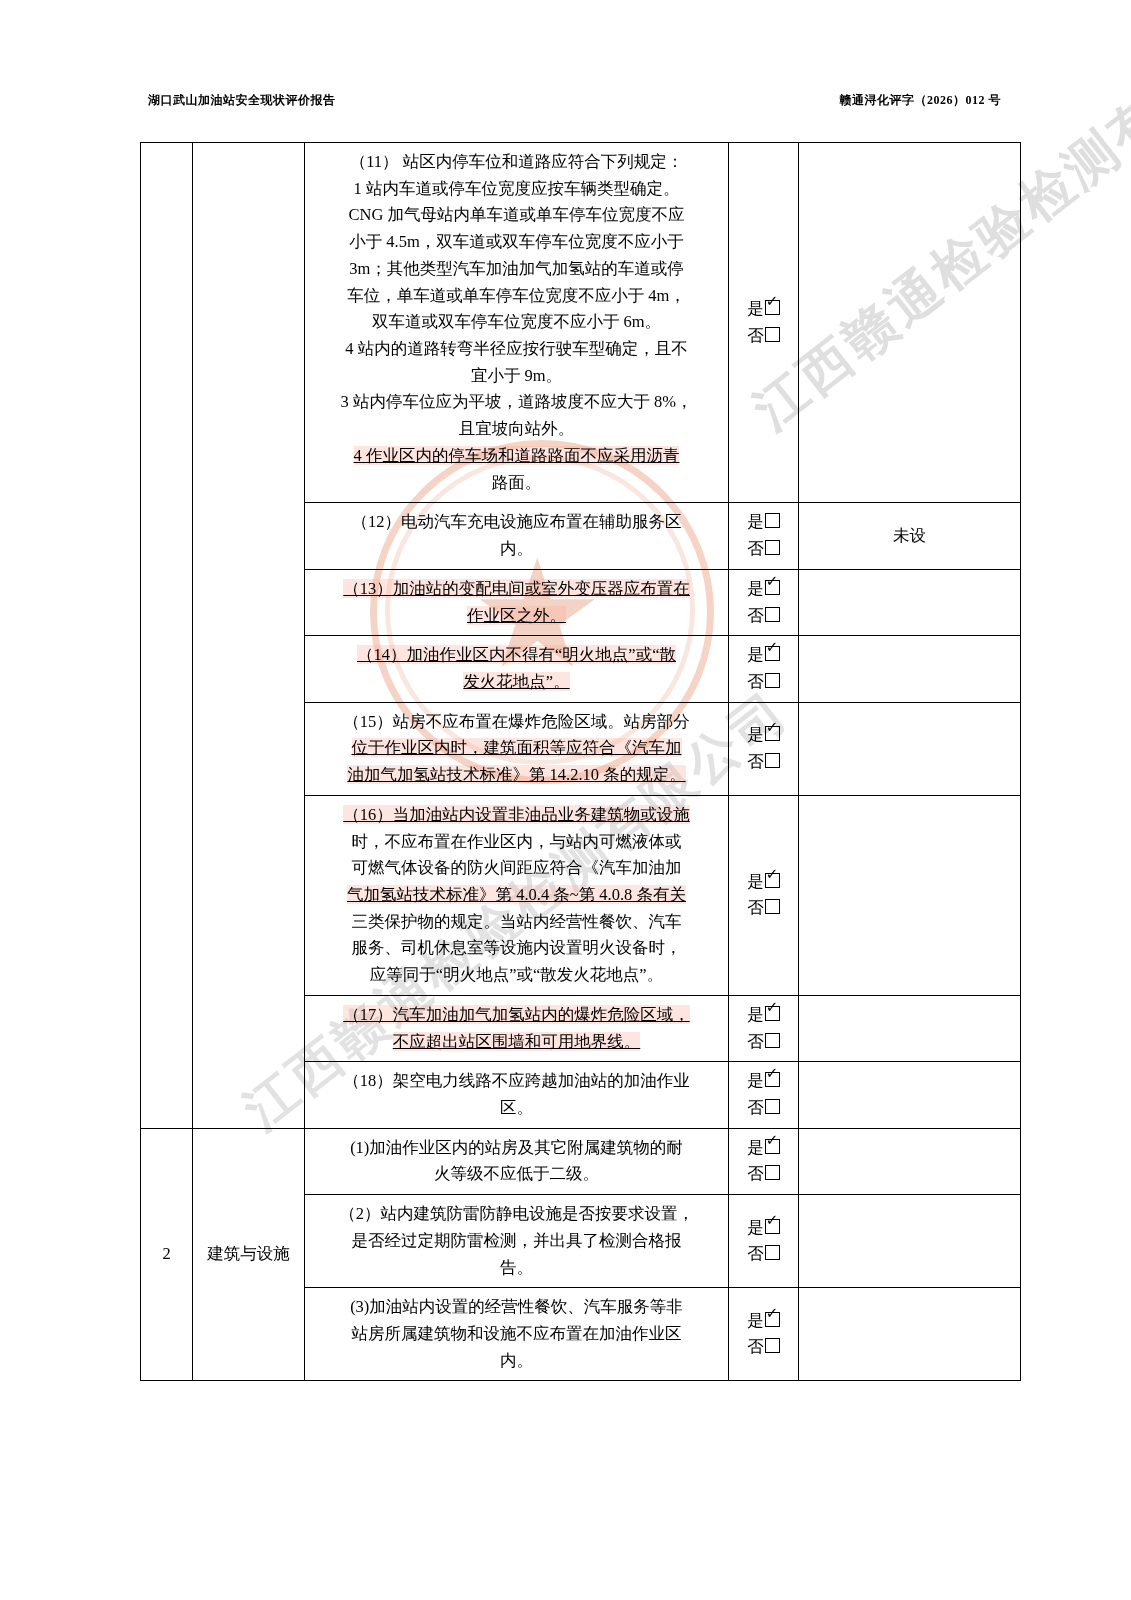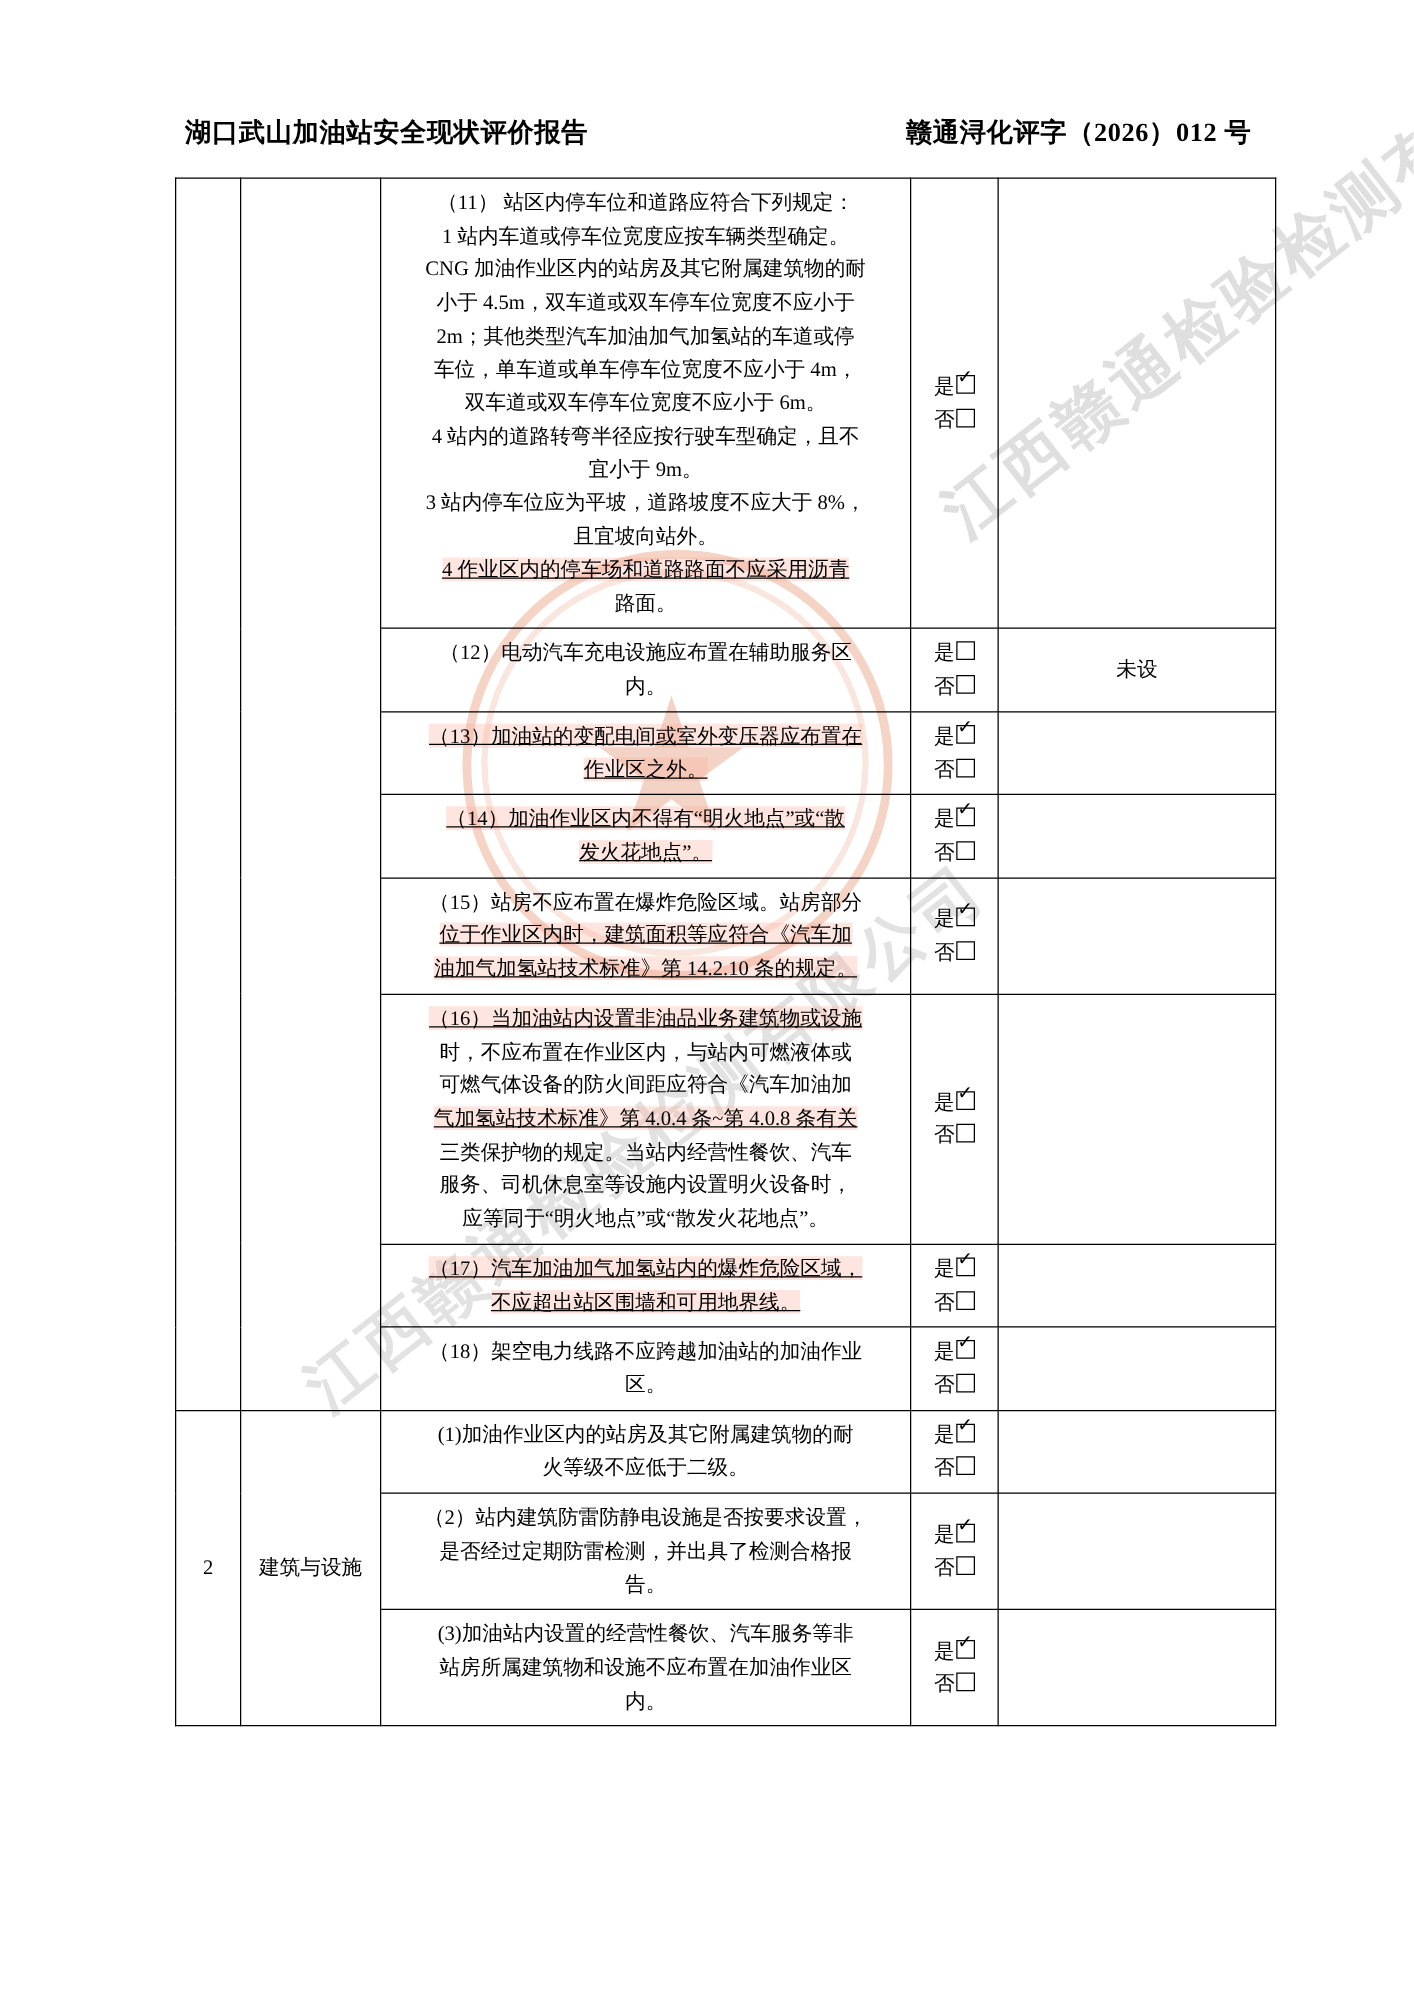--- a/index.html
+++ b/index.html
@@ -22,21 +22,21 @@
   }
   
   .header {
     position: absolute;
     top: 92px;
     left: 148px;
     right: 130px;
     display: flex;
     justify-content: space-between;
     align-items: baseline;
-    font-size: 21px;
+    font-size: 12px;
     font-weight: bold;
     letter-spacing: 0.5px;
   }
   .header .h-left { white-space: nowrap; }
   .header .h-right { white-space: nowrap; margin-left: 16px; }
 
   
   .wm {
     position: absolute;
     pointer-events: none;
@@ -199,23 +199,23 @@
           <col class="c-chk">
           <col class="c-note">
       </colgroup>
       <tbody id="tbody">
           <tr>
             <td class="num" rowspan="8"></td>
             <td class="cat" rowspan="8"></td>
             <td class="item">
               <span class="indent-line">（11） 站区内停车位和道路应符合下列规定：</span>
               <span class="indent-line">1 站内车道或停车位宽度应按车辆类型确定。</span>
-              <span class="indent-line">CNG 加油作业区内的站房及其它附属建筑物的耐</span>
+              <span class="indent-line">CNG 加气母站内单车道或单车停车位宽度不应</span>
               <span class="indent-line">小于 4.5m，双车道或双车停车位宽度不应小于</span>
-              <span class="indent-line">2m；其他类型汽车加油加气加氢站的车道或停</span>
+              <span class="indent-line">3m；其他类型汽车加油加气加氢站的车道或停</span>
               <span class="indent-line">车位，单车道或单车停车位宽度不应小于 4m，</span>
               <span class="indent-line">双车道或双车停车位宽度不应小于 6m。</span>
               <span class="indent-line">4 站内的道路转弯半径应按行驶车型确定，且不</span>
               <span class="indent-line">宜小于 9m。</span>
               <span class="indent-line">3 站内停车位应为平坡，道路坡度不应大于 8%，</span>
               <span class="indent-line">且宜坡向站外。</span>
               <span class="indent-line"><span class="hl">4 作业区内的停车场和道路路面不应采用沥青</span></span>
               <span class="indent-line">路面。</span>
             </td>
             <td class="chk">

